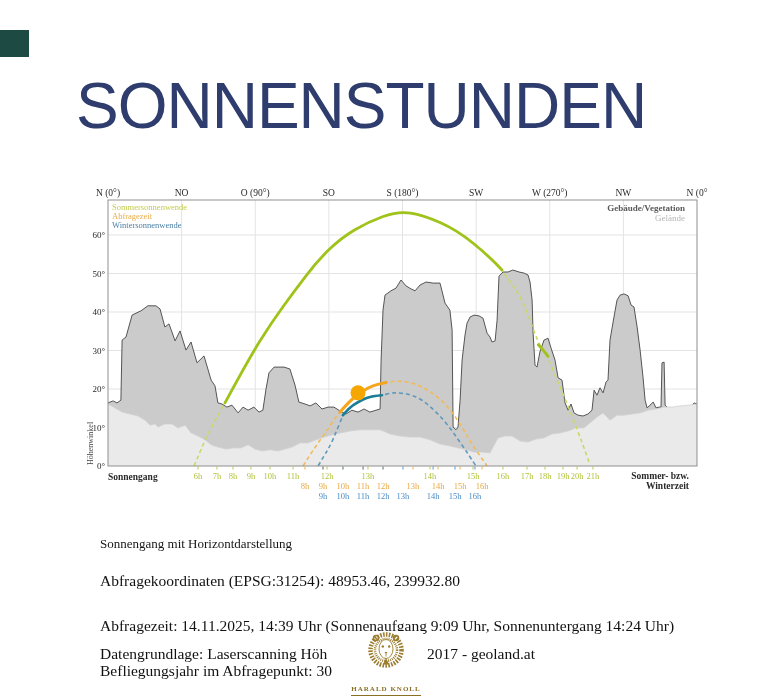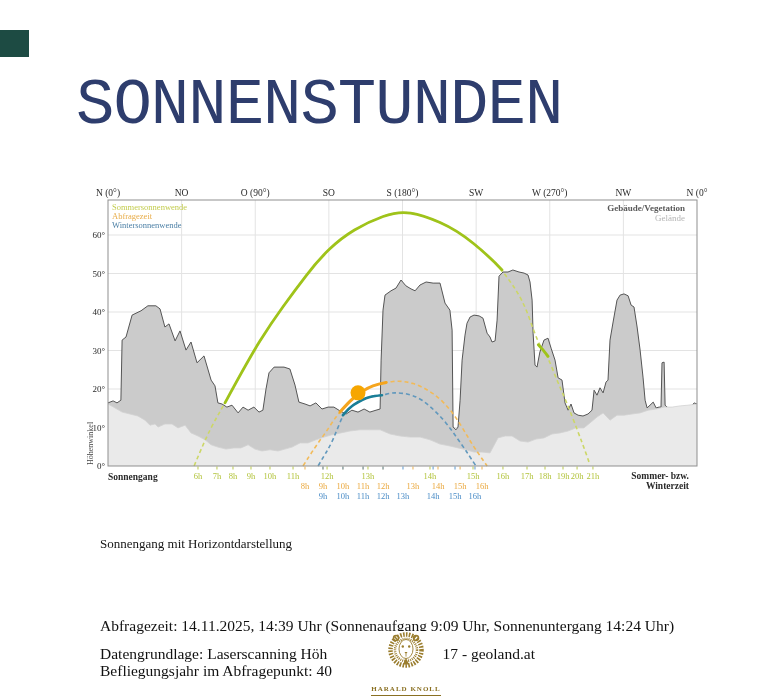--- a/index.html
+++ b/index.html
@@ -1,29 +1,29 @@
 <!DOCTYPE html>
 <html><head>
 <meta charset="utf-8">
 <style>
   html,body{margin:0;padding:0;background:#fff;}
   #stage{position:relative;width:768px;height:696px;background:#ffffff;overflow:hidden;
          font-family:"Liberation Serif",serif;}
   .corner-square{position:absolute;left:0;top:30px;width:29px;height:27px;}
   .main-title{position:absolute;left:76px;top:74px;line-height:1;
-              font-family:Liberation Mono, monospace;font-size:64px;font-weight:500;
+              font-family:Liberation Sans, sans-serif;font-size:64px;font-weight:500;
               letter-spacing:-1px;white-space:nowrap;}
   #chart-wrap{position:absolute;left:85px;top:183px;width:626px;height:322px;text-align:right;}
   #chart-svg{overflow:visible;display:block;}
   .section-heading{position:absolute;left:100px;top:536px;font-size:13px;color:#161616;}
   #detail-lines{position:absolute;left:100px;top:572px;width:668px;height:120px;font-size:15.5px;color:#111;}
   .detail-line{position:absolute;left:0;white-space:nowrap;}
   .detail-line .right-part{position:absolute;left:327px;top:0;white-space:nowrap;}
   #logo-box{position:absolute;left:349px;top:631px;width:74px;height:64px;background:#ffffff;
-            text-align:center;z-index:5;margin-left:20px;}
+            text-align:center;z-index:5;}
   .logo-name{display:inline-block;font-size:7px;font-weight:bold;letter-spacing:1px;
              border-bottom:1px solid #8a7022;padding-bottom:1px;line-height:1.1;margin-top:-1px;}
   .logo-sub{font-size:5px;letter-spacing:2.2px;line-height:1.2;}
 </style>
 </head>
 <body>
 
 <div id="stage">
   <div class="corner-square" style="background: rgb(29, 75, 67);"></div>
   <div class="main-title" style="color: rgb(46, 61, 109);">SONNENSTUNDEN</div>
@@ -156,23 +156,24 @@
         <text x="348.09527777777777" y="316" font-family="&quot;Liberation Serif&quot;,serif" fill="#4a8cc7" font-size="8.5" text-anchor="middle">14h</text>
         <line x1="370.01916666666665" y1="283.5" x2="370.01916666666665" y2="286.5" stroke="#4a8cc7" stroke-width="0.9"></line>
         <text x="370.01916666666665" y="316" font-family="&quot;Liberation Serif&quot;,serif" fill="#4a8cc7" font-size="8.5" text-anchor="middle">15h</text>
         <line x1="389.9797222222223" y1="283.5" x2="389.9797222222223" y2="286.5" stroke="#4a8cc7" stroke-width="0.9"></line>
         <text x="389.9797222222223" y="316" font-family="&quot;Liberation Serif&quot;,serif" fill="#4a8cc7" font-size="8.5" text-anchor="middle">16h</text>
       </svg>
   </div>
 
   <div class="section-heading">Sonnengang mit Horizontdarstellung</div>
   <div id="detail-lines">
+      <div class="detail-line" style="top: 0px;"><span>Abfragekoordinaten (EPSG:31254): 48953.46, 239932.80</span></div>
       <div class="detail-line" style="top: 45px;"><span>Abfragezeit: 14.11.2025, 14:39 Uhr (Sonnenaufgang 9:09 Uhr,  Sonnenuntergang 14:24 Uhr)</span></div>
       <div class="detail-line" style="top: 73px;"><span>Datengrundlage: Laserscanning Höh</span><span class="right-part">2017 - geoland.at</span></div>
-      <div class="detail-line" style="top: 90px;"><span>Befliegungsjahr im Abfragepunkt: 40</span></div>
+      <div class="detail-line" style="top: 90px;"><span>Befliegungsjahr im Abfragepunkt: 30</span></div>
     </div>
 
   <div id="logo-box">
     <svg width="46" height="42" viewBox="0 0 46 42">
       <g stroke="#9a7d2e" fill="none">
         <circle cx="23" cy="19" r="15.5" stroke-width="4.5" stroke-dasharray="1.6 1.3"></circle>
         <circle cx="23" cy="19" r="11" stroke-width="2.5" stroke-dasharray="1 1"></circle>
         <circle cx="13" cy="7" r="2.5" stroke-width="1.5"></circle>
         <circle cx="33" cy="7" r="2.5" stroke-width="1.5"></circle>
         <ellipse cx="23" cy="18" rx="7" ry="9.5" fill="#ffffff" stroke-width="0.9"></ellipse>

